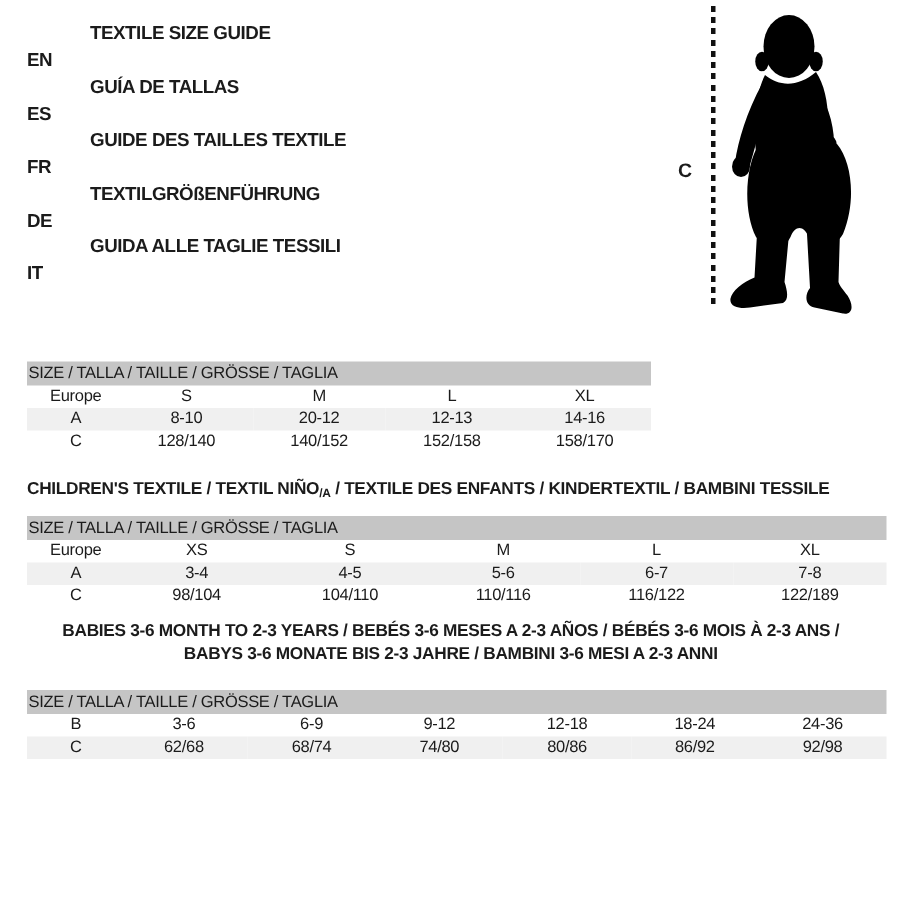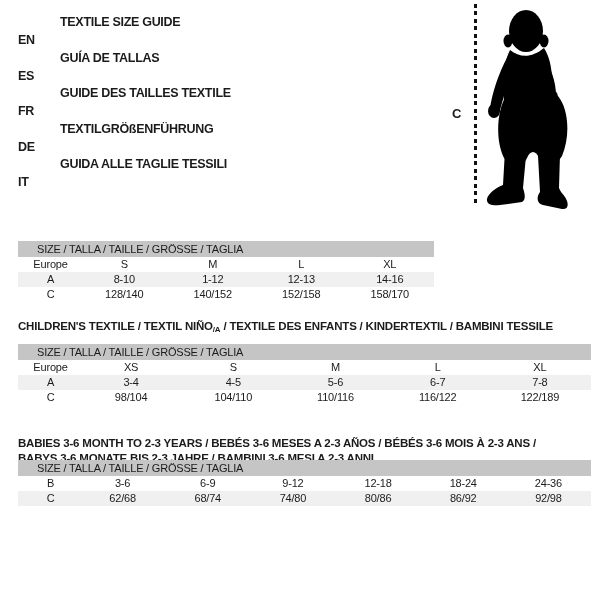--- a/index.html
+++ b/index.html
@@ -34,40 +34,40 @@
   .baby-svg { position: absolute; left: 480px; top: 0px; }
 
   
   .sec-title {
     position: absolute; left: 18px;
     font-size: 11.5px; font-weight: 700; letter-spacing: -0.2px;
     white-space: nowrap; line-height: 15px;
   }
   .t1-title { top: 216px; }
   .t2-title { top: 319px; }
-  .t3-title { top: 436px; white-space: normal; width: 565px; }
+  .t3-title { top: 414px; white-space: normal; width: 565px; text-align: center; }
   .sub { font-size: 8px; vertical-align: -2px; }
 
   
   table.t {
     position: absolute; left: 18px;
     border-collapse: collapse; table-layout: fixed;
   }
   .t1 { top: 241px; width: 416px; }
   .t2 { top: 344px; width: 573px; }
   .t3 { top: 460px; width: 573px; }
   table.t col.lbl { width: 62px; }
   table.t td {
     font-size: 11px; line-height: 15px; height: 15px;
     text-align: center; padding: 0; white-space: nowrap;
     letter-spacing: -0.2px; font-weight: 400;
   }
   table.t td:first-child { text-align: center; padding-left: 3px; }
   table.t tr.bar td {
-    background: #c5c5c5; text-align: left; padding-left: 19px;
+    background: #c5c5c5; text-align: left; padding-left: 1px;
     height: 16px; line-height: 16px;
   }
   table.t tr.alt td { background: #f0f0f0; }
 
   
   .legend { position: absolute; left: 18px; top: 536px; }
   .legend-line {
     font-size: 11px; font-weight: 700; letter-spacing: -0.2px;
     line-height: 16.5px; white-space: nowrap;
   }
@@ -131,21 +131,21 @@
       <tr>
         <td>Europe</td>
         <td>S</td>
         <td>M</td>
         <td>L</td>
         <td>XL</td>
       </tr>
       <tr class="alt">
         <td>A</td>
         <td>8-10</td>
-        <td>1-12</td>
+        <td>20-12</td>
         <td>12-13</td>
         <td>14-16</td>
       </tr>
       <tr>
         <td>C</td>
         <td>128/140</td>
         <td>140/152</td>
         <td>152/158</td>
         <td>158/170</td>
       </tr>

